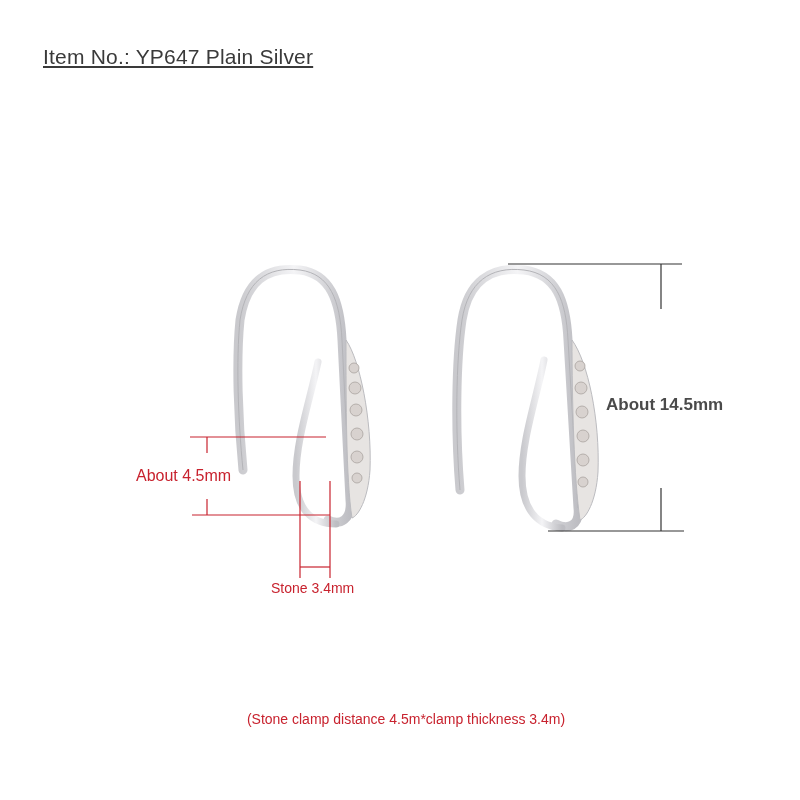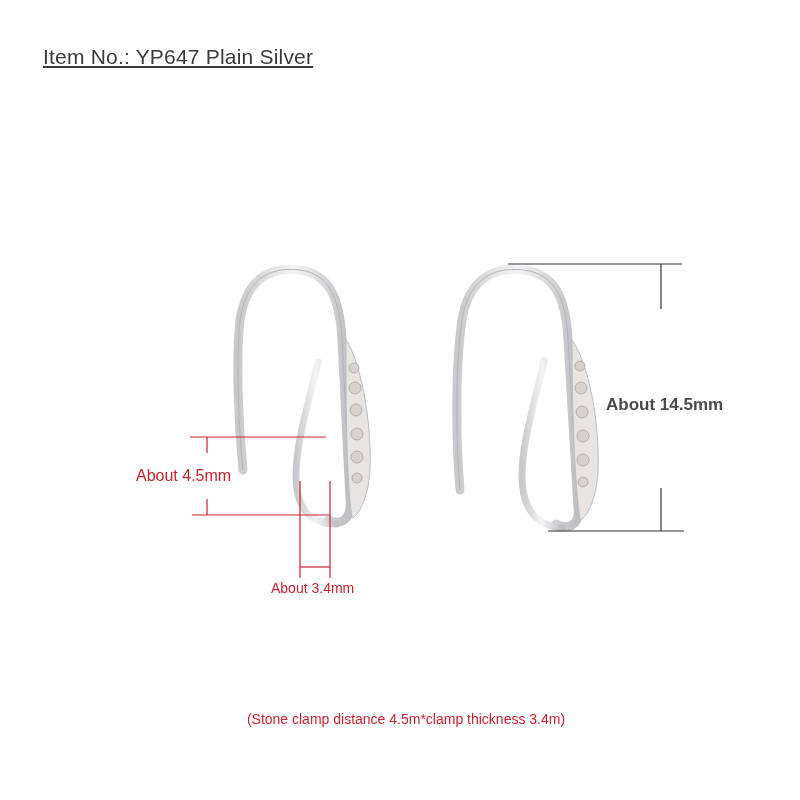--- a/index.html
+++ b/index.html
@@ -69,16 +69,16 @@
 
   <g stroke="#333333" stroke-width="1.2">
     <line x1="508" y1="264" x2="682" y2="264"></line>
     <line x1="548" y1="531" x2="684" y2="531"></line>
     <line x1="661" y1="264" x2="661" y2="309"></line>
     <line x1="661" y1="488" x2="661" y2="531"></line>
   </g>
 </svg>
 
 <div class="label-red" style="left:136px; top:467px;">About 4.5mm</div>
-<div class="label-red" style="left:271px; top:580px; font-size:14px;">About 3.4mm</div>
+<div class="label-red" style="left:271px; top:580px; font-size:14px;">Stone 3.4mm</div>
 <div class="label-gray" style="left:606px; top:395px;font-weight:bold;">About 14.5mm</div>
 
 <div class="footnote">(Stone clamp distance 4.5m*clamp thickness 3.4m)</div>
 
 </body></html>

